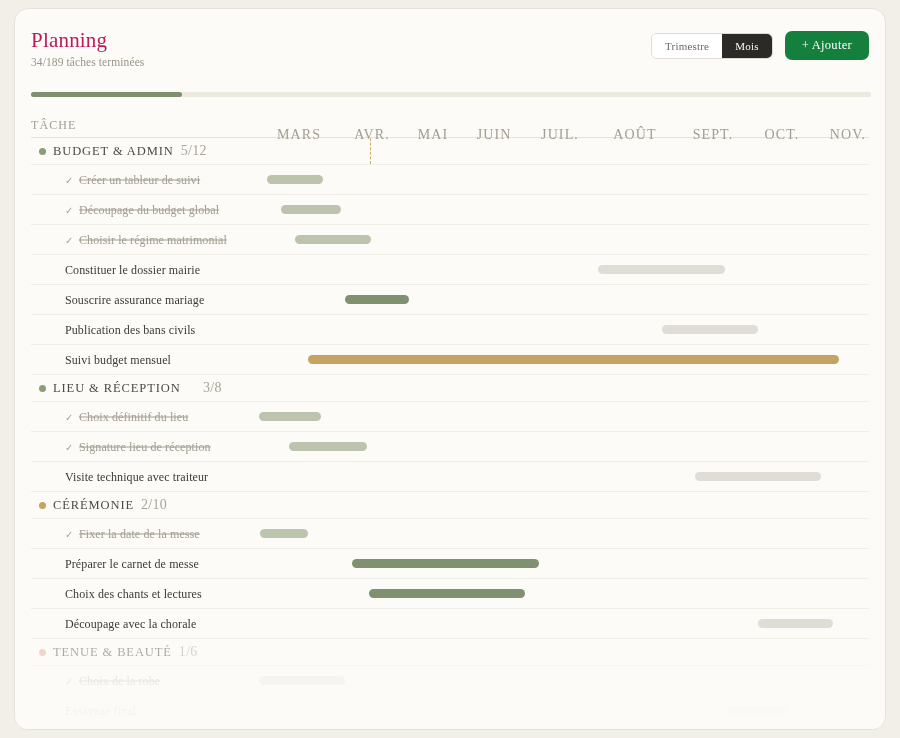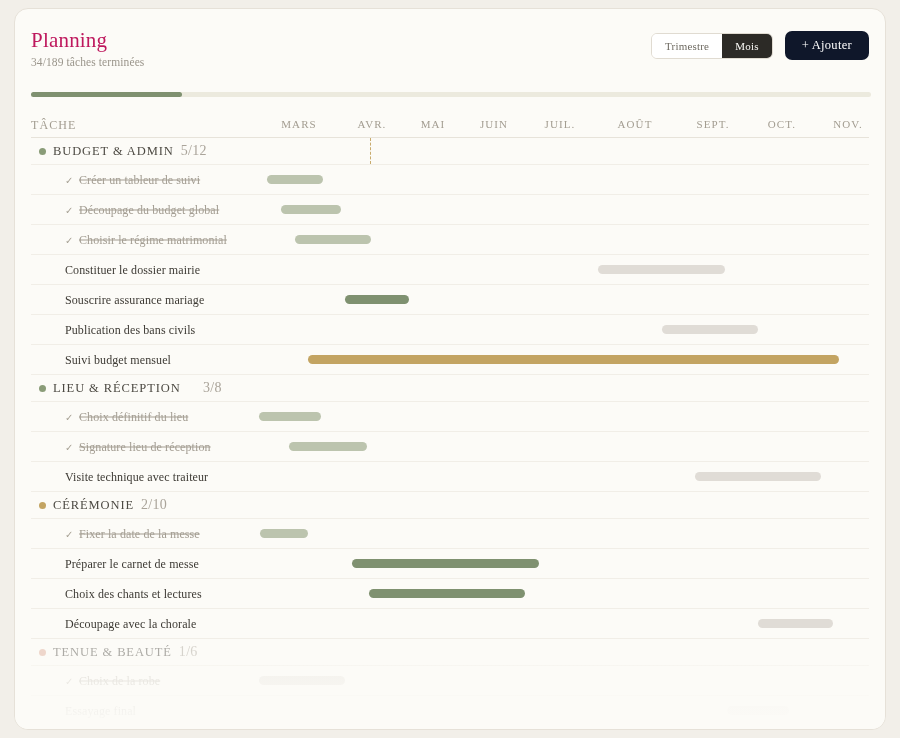--- a/index.html
+++ b/index.html
@@ -78,21 +78,21 @@
     align-items: center;
     letter-spacing: .2px;
     cursor: pointer;
     background: #ffffff;
   }
   .toggle-opt.active {
     background: #2c2a26;
     color: #fbfaf7;
   }
   #add-button {
-    background: #0f172a;
+    background: #15803d;
     color: #ffffff;
     border: none;
     border-radius: 7px;
     font-size: 12.5px;
     font-family: "Liberation Serif", serif;
     height: 29px;
     padding: 0 17px;
     letter-spacing: .3px;
     cursor: pointer;
   }
@@ -130,22 +130,22 @@
     height: 28px;
     border-bottom: 1px solid #e7e3da;
   }
   .row.group-row {
     height: 26px;
   }
 
   
   .month-label {
     position: absolute;
-    top: 9px;
-    font-size: 11px;
+    top: 18px;
+    font-size: 14px;
     letter-spacing: 1.1px;
     color: #a39d91;
     transform: translateX(-50%);
     white-space: nowrap;
   }
   #col-task-head {
     position: absolute;
     left: 0;
     top: 9px;
     font-size: 12px;

